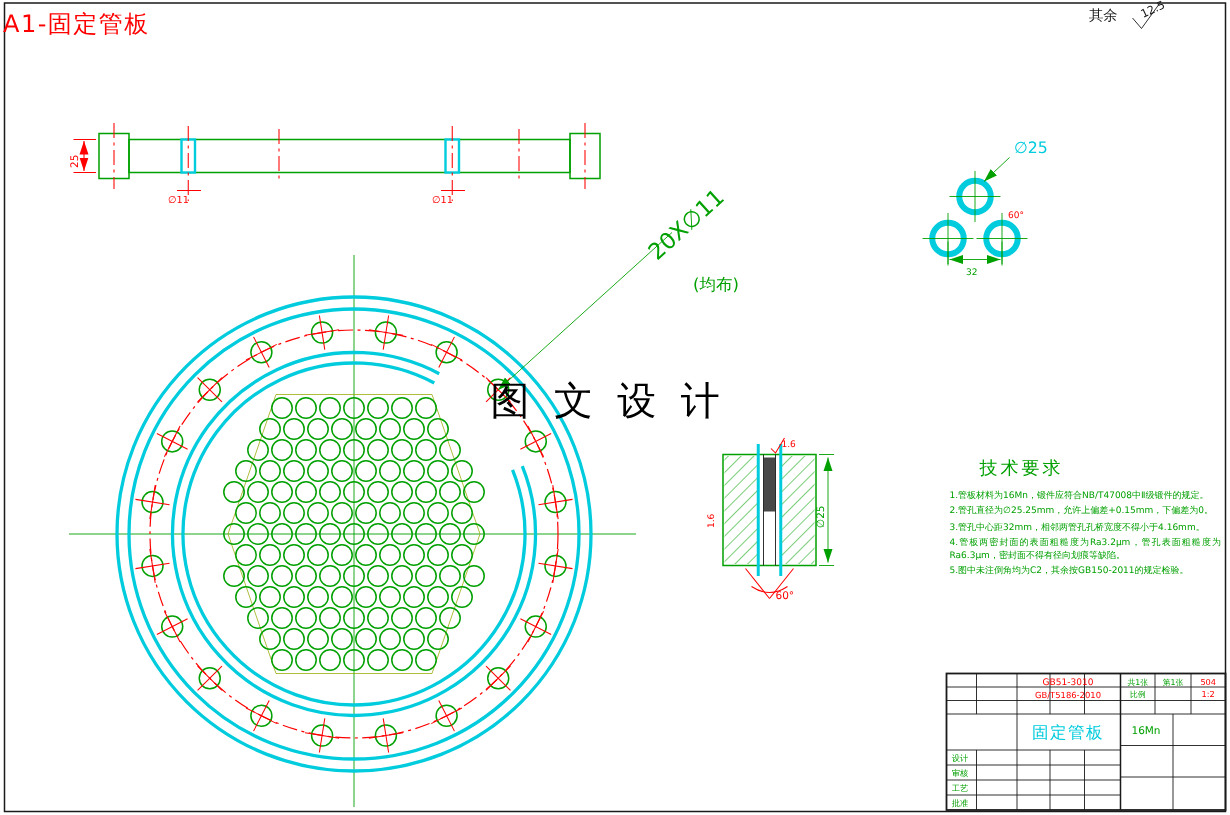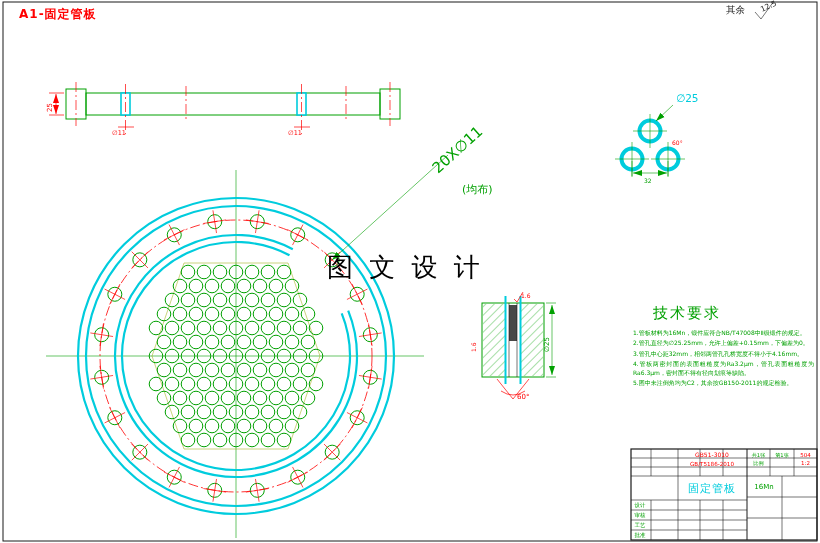--- a/index.html
+++ b/index.html
@@ -17,24 +17,24 @@
   .r1{stroke:var(--red,#ff0000);stroke-width:.7;fill:none}
   .rc{stroke:var(--red,#ff0000);stroke-width:.8;fill:none}
   .dashdot{stroke-dasharray:10 3 2 3}
   .dk{stroke:var(--dark,#1a1a1a);stroke-width:1;fill:none}
   .dkt{stroke:var(--dark,#1a1a1a);stroke-width:.6;fill:none}
   .tg{fill:var(--green,#00a000)}
   .tr{fill:var(--red,#ff0000)}
   .tc{fill:var(--cyan,#00ccdd)}
   .td{fill:var(--dark,#1a1a1a)}
   
-  .page-title{position:absolute;left:19px;top:6px;color:var(--red,#ff0000);font-size:12px;font-weight:bold;letter-spacing:1px;white-space:nowrap}
+  .page-title{position:absolute;left:2px;top:6px;color:var(--red,#ff0000);font-size:16px;font-weight:normal;letter-spacing:1px;white-space:nowrap}
   .watermark{position:absolute;left:327px;top:250px;color:#000;font-size:26px;font-weight:normal;letter-spacing:4px;white-space:nowrap}
   .tech{position:absolute;left:633px;top:304px;width:181px;color:var(--green,#00a000)}
-  .tech-title{font-size:15px;margin-left:20px;margin-bottom:5px;letter-spacing:2px}
+  .tech-title{font-size:12px;margin-left:20px;margin-bottom:5px;letter-spacing:2px}
   .tech-item{font-size:6px;line-height:1.55;margin-bottom:1px;text-align:justify}
 </style>
 </head>
 <body>
 
 <div class="canvas">
 
   <svg id="cad" width="820" height="543" viewBox="0 0 820 543">
     <defs>
       <pattern id="hatch" width="6" height="6" patternUnits="userSpaceOnUse" patternTransform="rotate(45)">

